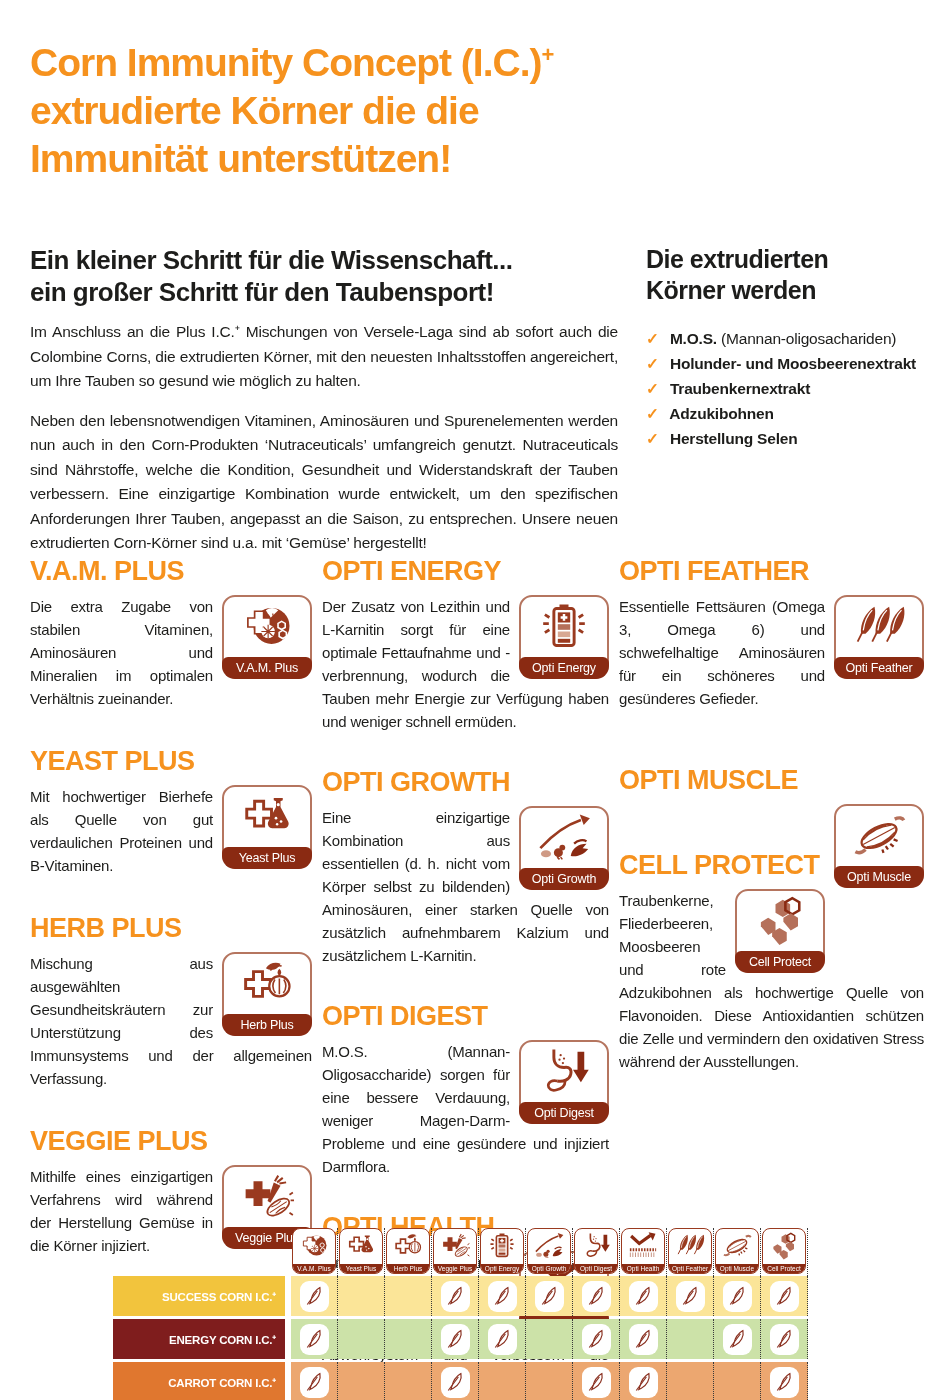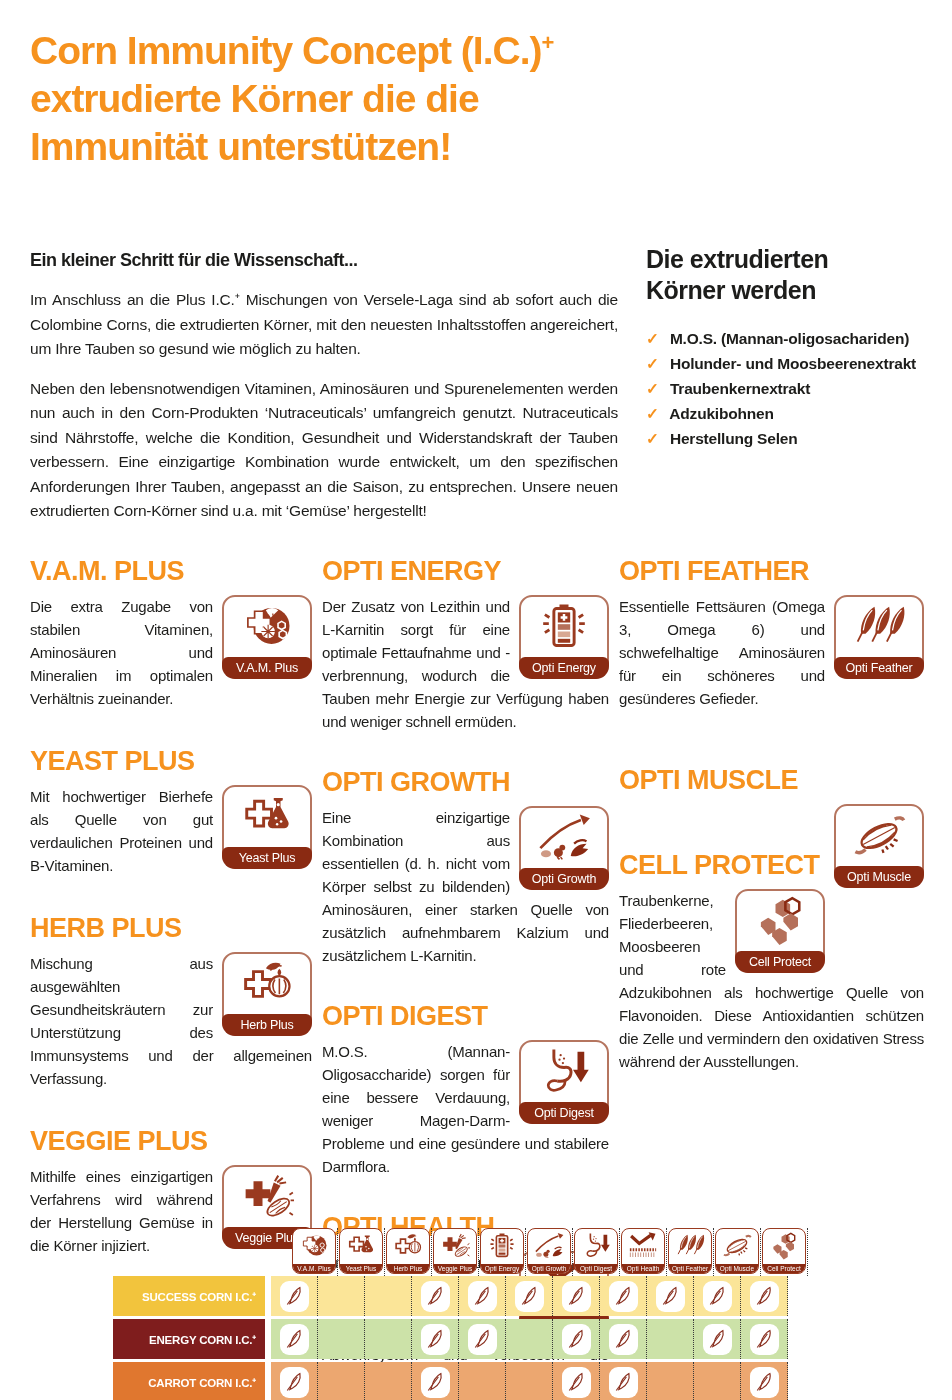--- a/index.html
+++ b/index.html
@@ -1,52 +1,52 @@
 <!DOCTYPE html>
 <html lang="de"><head>
 <meta charset="utf-8">
 <style>
   html,body{margin:0;padding:0;background:#fff;}
   .page{position:relative;width:952px;height:1400px;background:#fff;overflow:hidden;
         font-family:"Liberation Sans",sans-serif;color:#1d1d1b;}
   
-  .title{position:absolute;left:30px;top:19px;margin:0;font-size:39px;line-height:48px;
+  .title{position:absolute;left:30px;top:31px;margin:0;font-size:39px;line-height:48px;
          font-weight:bold;color:#f6921e;letter-spacing:-1px;}
   .title sup{font-size:22px;}
   
   .intro{position:absolute;left:30px;top:244px;width:588px;}
-  .intro h2{margin:0 0 12px 0;font-size:18px;line-height:32px;letter-spacing:-.5px;}
+  .intro h2{margin:0 0 12px 0;font-size:26px;line-height:32px;letter-spacing:-.5px;}
   .intro p{margin:0 0 15px 0;font-size:15.5px;line-height:24.5px;text-align:justify;letter-spacing:-.2px;}
   
   .enrichment{position:absolute;left:646px;top:244px;width:312px;}
   .enrichment h2{margin:0 0 20px 0;font-size:25px;line-height:31px;letter-spacing:-.5px;}
   .enrichment ul{list-style:none;margin:0;padding:0;}
   .e-item{font-size:15.5px;line-height:25px;font-weight:bold;letter-spacing:-.2px;}
   .check{color:#f6921e;font-weight:bold;margin-right:7px;}
-  .e-note{font-weight:bold;}
+  .e-note{font-weight:normal;}
   
   .products{position:absolute;left:30px;top:556px;width:898px;display:grid;
             grid-template-columns:282px 287px 305px;column-gap:10px;}
   .product{margin-bottom:34px;}
   [data-col="1"] .product{margin-bottom:36px;}
   [data-col="3"] .product{margin-bottom:55px;}
   .pname{margin:0 0 9px 0;font-size:27px;line-height:30px;color:#f6921e;letter-spacing:-.5px;font-weight:bold;}
   .pbody{font-size:15px;line-height:23px;text-align:justify;letter-spacing:-.2px;}
   .badge{float:right;width:90px;height:84px;margin:0 0 4px 9px;position:relative;
          background:#fff;border:2px solid #b5755f;border-radius:13px 13px 15px 15px;box-sizing:border-box;display:block;}
   .badge-icon{position:absolute;left:3px;top:2px;right:3px;height:56px;display:flex;align-items:center;justify-content:center;}
   .badge-icon svg{width:72px;height:54px;}
   .badge-label{position:absolute;left:-2px;right:-2px;bottom:-2px;background:#8a2a12;color:#fff;
                font-size:12.5px;line-height:22px;text-align:center;border-radius:6px 6px 13px 13px;}
   
   .matrix{position:absolute;left:113px;top:1228px;}
   .m-row{display:flex;align-items:stretch;margin-bottom:3px;}
   .m-header{margin-bottom:0;}
   .m-label-spacer{width:172px;margin-right:6px;}
-  .m-label{width:152px;margin-right:6px;color:#fff;font-weight:bold;font-size:11.5px;letter-spacing:-.2px;
+  .m-label{width:172px;margin-right:6px;color:#fff;font-weight:bold;font-size:11.5px;letter-spacing:-.2px;
            display:flex;align-items:center;justify-content:flex-end;padding-right:9px;box-sizing:border-box;}
   .m-cell{width:47px;display:flex;align-items:center;justify-content:center;border-right:1px dotted #3a3a3a;box-sizing:border-box;}
   .m-head-cell{height:48px;align-items:flex-start;}
   .m-data-cell{height:40px;}
   .mini-badge{width:44px;height:46px;position:relative;background:#fff;border:1.5px solid #9a3a1f;
               border-radius:8px;box-sizing:border-box;overflow:hidden;}
   .mini-icon{position:absolute;left:1px;right:1px;top:1px;height:32px;display:flex;align-items:center;justify-content:center;}
   .mini-icon svg{width:34px;height:30px;}
   .mini-label{position:absolute;left:0;right:0;bottom:0;background:#8a2a12;color:#fff;font-size:6.5px;
               line-height:9px;text-align:center;white-space:nowrap;}
@@ -56,21 +56,21 @@
 <body>
 
 <div class="page">
 
   <h1 class="title"><span>Corn Immunity Concept (I.C.)</span><sup>+</sup><br>
     <span>extrudierte Körner die die</span><br>
     <span>Immunität unterstützen!</span>
   </h1>
 
   <section class="intro">
-    <h2><span>Ein kleiner Schritt für die Wissenschaft...</span><br></h2>
+    <h2><span>Ein kleiner Schritt für die Wissenschaft...</span><br><span>ein großer Schritt für den Taubensport!</span></h2>
     <p>Im Anschluss an die Plus I.C.⁺ Mischungen von Versele-Laga sind ab sofort auch die Colombine Corns, die extrudierten Körner, mit den neuesten Inhaltsstoffen angereichert, um Ihre Tauben so gesund wie möglich zu halten.</p>
     <p>Neben den lebensnotwendigen Vitaminen, Aminosäuren und Spurenelementen werden nun auch in den Corn-Produkten ‘Nutraceuticals’ umfangreich genutzt. Nutraceuticals sind Nährstoffe, welche die Kondition, Gesundheit und Widerstandskraft der Tauben verbessern. Eine einzigartige Kombination wurde entwickelt, um den spezifischen Anforderungen Ihrer Tauben, angepasst an die Saison, zu entsprechen. Unsere neuen extrudierten Corn-Körner sind u.a. mit ‘Gemüse’ hergestellt!</p>
   </section>
 
   <aside class="enrichment">
     <h2><span>Die extrudierten</span><br><span>Körner werden</span><br></h2>
     <ul id="enrich-list">
         <li class="e-item">
     <span class="check">✓</span>
     <span class="e-label">M.O.S.</span>
@@ -236,21 +236,21 @@
                   <circle cx="21" cy="9" r="1" fill="#9a3a1f"></circle>
                   <circle cx="24" cy="12" r="1" fill="#9a3a1f"></circle>
                   <circle cx="20" cy="13" r="1" fill="#9a3a1f"></circle>
                   <circle cx="23" cy="16" r="1" fill="#9a3a1f"></circle>
                   <path d="M39 6v17" stroke="#8a2a12" stroke-width="6"></path>
                   <path d="M32 22l7 11 7-11z" fill="#8a2a12"></path>
                 </svg>
               </span>
         <span class="badge-label">Opti Digest</span>
       </span>
-      <span class="ptext">M.O.S. (Mannan-Oligosaccharide) sorgen für eine bessere Verdauung, weniger Magen-Darm-Probleme und eine gesündere und stabilere Darmflora.</span>
+      <span class="ptext">M.O.S. (Mannan-Oligosaccharide) sorgen für eine bessere Verdauung, weniger Magen-Darm-Probleme und eine gesündere und injiziert Darmflora.</span>
     </div>
   </article>
         <article class="product">
     <h3 class="pname">OPTI HEALTH</h3>
     <div class="pbody">
       <span class="badge">
         <span class="badge-icon">
                 <svg viewBox="0 0 48 48">
                   <path d="M5 8l13 12L36 7" fill="none" stroke="#8a2a12" stroke-width="5"></path>
                   <path d="M33 2l11 2.5-4.5 10.5z" fill="#8a2a12"></path>

